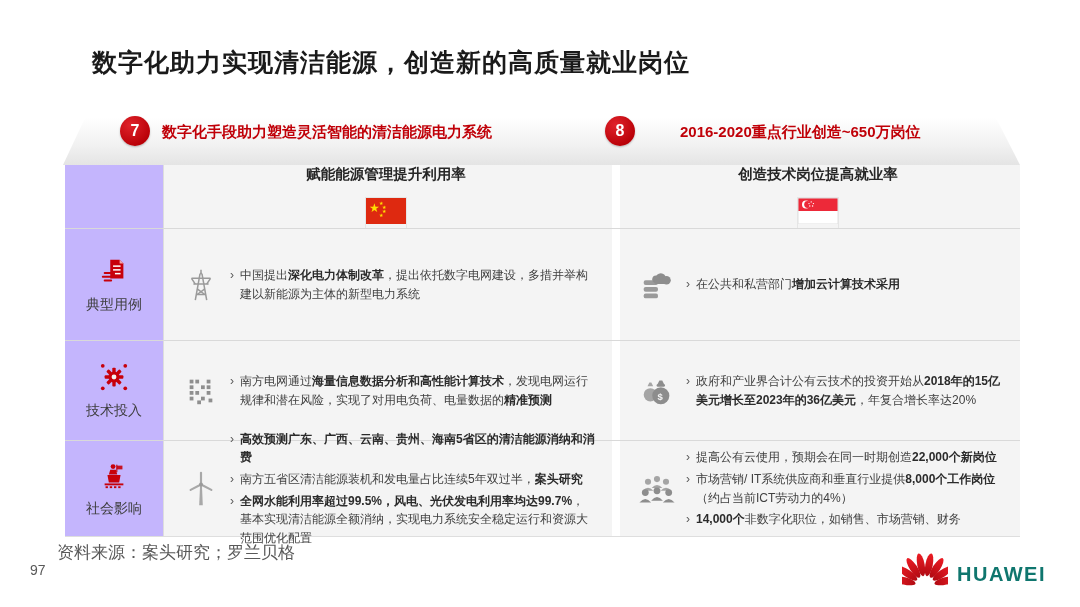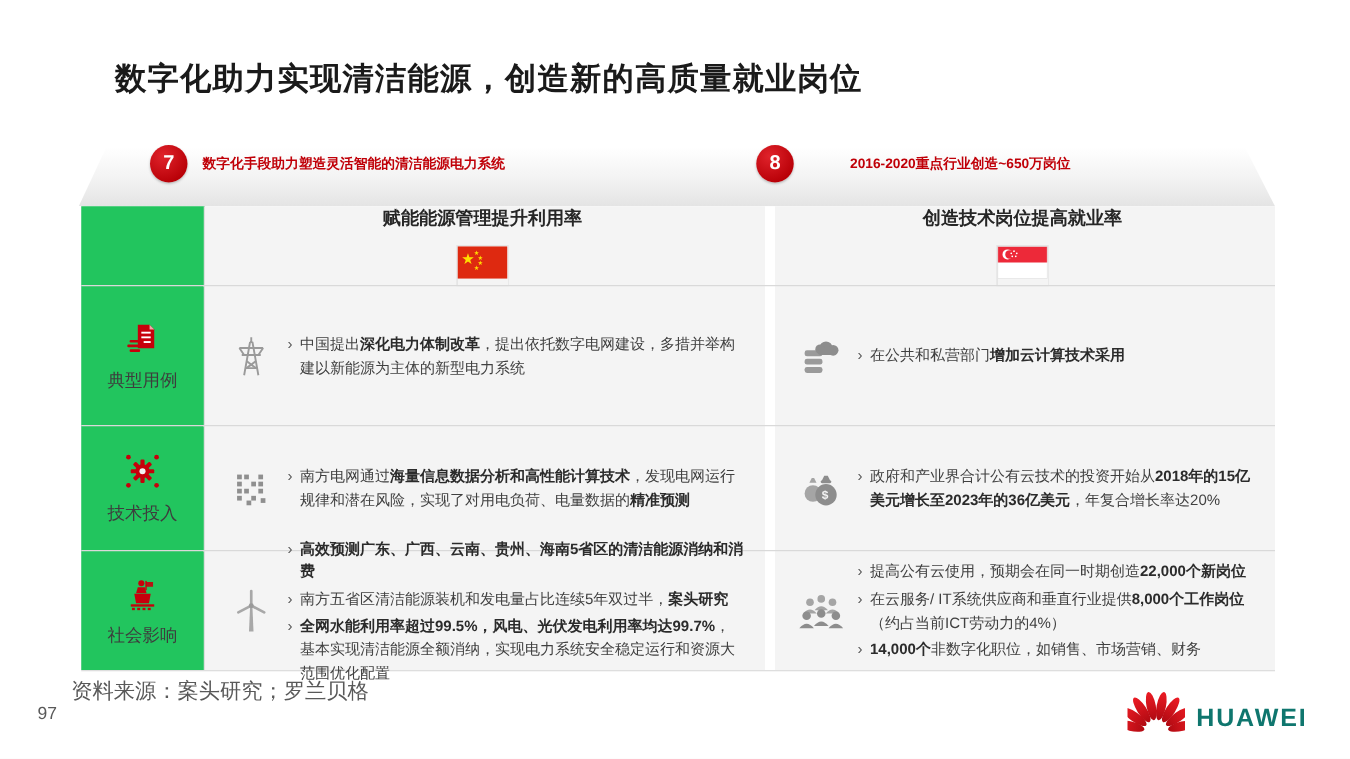--- a/index.html
+++ b/index.html
@@ -23,36 +23,36 @@
   .num-badge{
     position:absolute;width:30px;height:30px;border-radius:50%;
     background:radial-gradient(circle at 35% 30%,#e0232b 0%,#b80007 75%);
     color:#fff;font-size:16px;font-weight:bold;
     display:flex;align-items:center;justify-content:center;
     box-shadow:0 1px 2px rgba(0,0,0,.25);
   }
   .badge-7{left:120px;top:116px;}
   .badge-8{left:605px;top:116px;}
   .banner-label{
-    position:absolute;top:123px;font-size:11px;font-weight:bold;color:#c00008;
+    position:absolute;top:123px;font-size:15px;font-weight:bold;color:#c00008;
   }
   .label-7{left:162px;}
   .label-8{left:680px;}
   
   .matrix{
     position:absolute;left:65px;top:165px;width:955px;height:371px;
     display:grid;
     grid-template-columns:99px 448px 8px 400px;
     grid-template-rows:63px 112px 100px 96px;
     background:#f4f4f4;
     border-bottom:1px solid #dedede;
   }
   .cell{box-sizing:border-box;}
   .bt{border-top:1px solid #d9d9d9;}
-  .label-col{border-right:1px solid #dddddd;background:#22c55e;}
+  .label-col{border-right:1px solid #dddddd;background:#c4b5fd;}
   .gapcell{background:#ffffff;}
   .hcell{display:flex;align-items:center;padding:0 28px 0 24px;flex-direction:column;}
   .hcell .htext{flex:1;font-size:14.5px;font-weight:bold;color:#262626;}
   .flag{flex:0 0 auto;box-shadow:0 0 0 1px rgba(0,0,0,.06);}
   .rowlabel{
     display:flex;flex-direction:column;align-items:center;justify-content:center;
     gap:7px;font-size:14px;color:#3d3d3d;
   }
   .ccell{display:flex;align-items:center;padding:8px 16px 8px 8px;}
   .icon-box{flex:0 0 58px;display:flex;align-items:center;justify-content:center;}
@@ -322,21 +322,21 @@
         </g>
       </svg>
     </span>
     <div class="bullets">
         <div class="bullet">
           <span class="marker">›</span>
           <span><span>提高公有云使用，预期会在同一时期创造</span><span class="b">22,000个新岗位</span></span>
         </div>
         <div class="bullet">
           <span class="marker">›</span>
-          <span><span>在云服务/ IT系统供应商和垂直行业提供</span><span class="b">8,000个工作岗位</span><span>（约占当前ICT劳动力的4%）</span></span>
+          <span><span>市场营销/ IT系统供应商和垂直行业提供</span><span class="b">8,000个工作岗位</span><span>（约占当前ICT劳动力的4%）</span></span>
         </div>
         <div class="bullet">
           <span class="marker">›</span>
           <span><span class="b">14,000个</span><span>非数字化职位，如销售、市场营销、财务</span></span>
         </div>
       </div>
   </div>
 </div>
 
 <div class="source-note">资料来源：案头研究；罗兰贝格</div>

